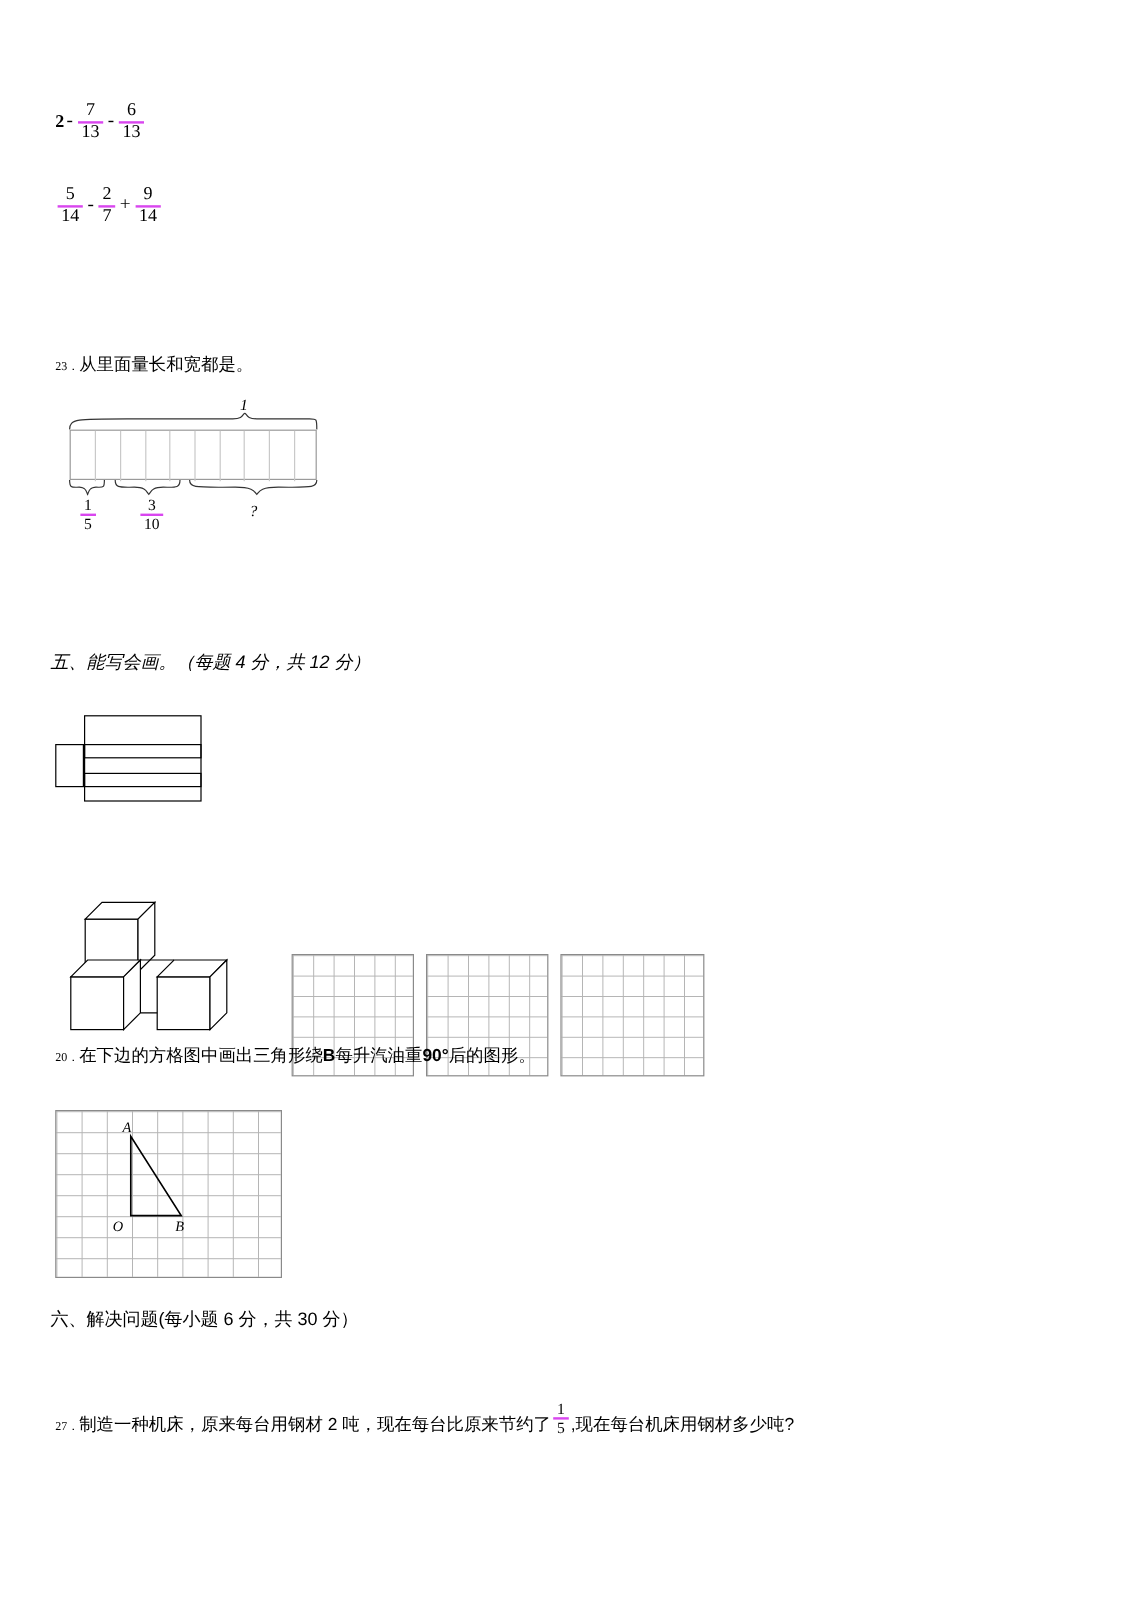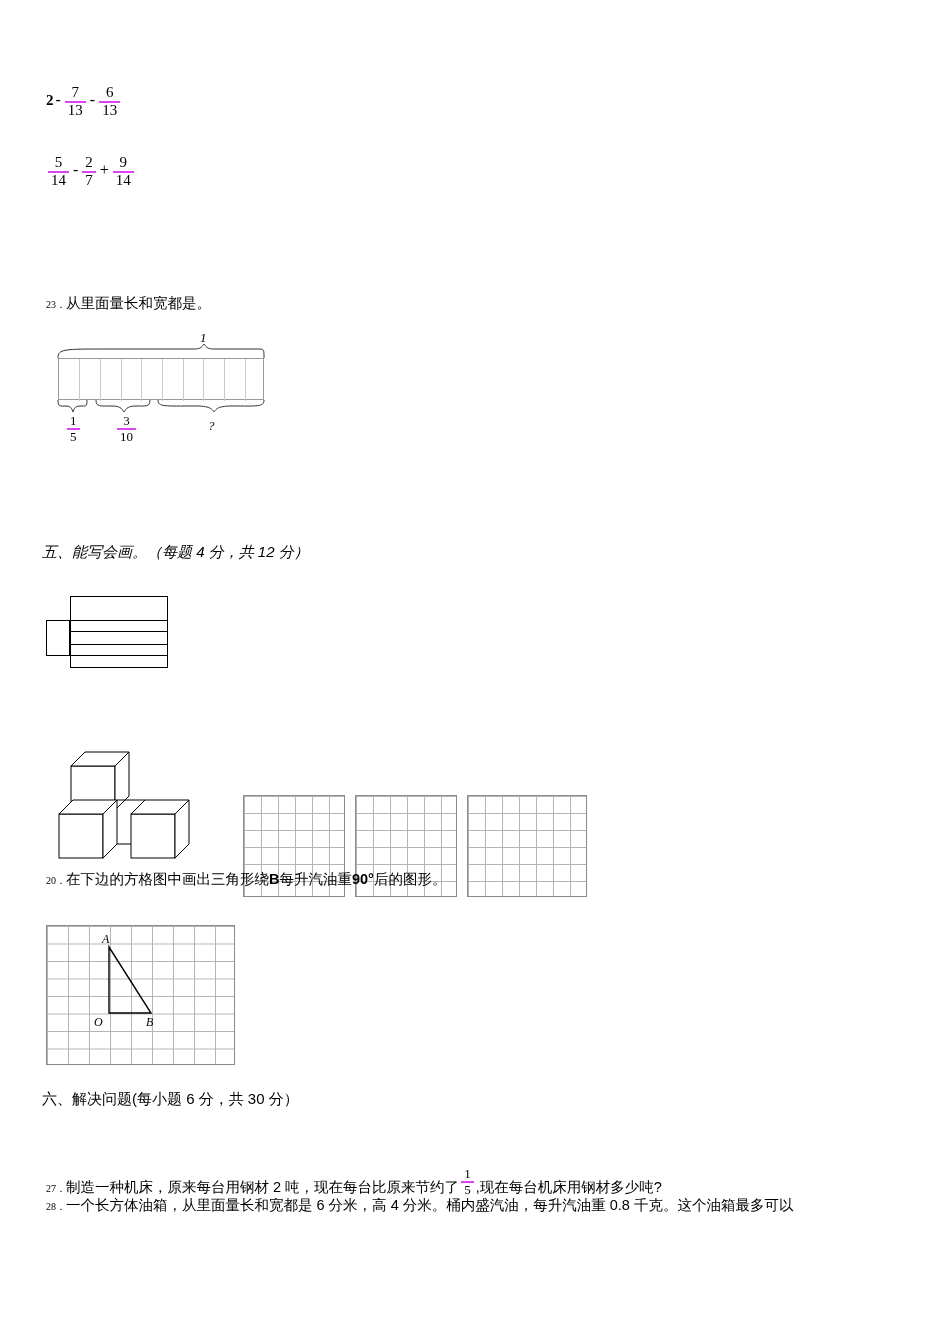--- a/index.html
+++ b/index.html
@@ -207,17 +207,14 @@
     <text x="48" y="101" font-family="Liberation Serif, serif" font-style="italic" font-size="12">O</text>
     <text x="100" y="101" font-family="Liberation Serif, serif" font-style="italic" font-size="12">B</text>
   </svg>
 
   <div class="section-title" style="position:absolute; left:42px; top:1090px;">六、解决问题(每小题 6 分，共 30 分）</div>
 
   <div style="position:absolute; left:46px; top:1138px; white-space:nowrap;margin-top:29px;">
     <span class="qnum">27．</span><span class="qtext">制造一种机床，原来每台用钢材 2 吨，现在每台比原来节约了</span><span class="frac small" style="vertical-align:-2px;"><span class="num">1</span><span class="den">5</span></span><span class="qtext">,现在每台机床用钢材多少吨?</span>
   </div>
 
-  <div style="position:absolute; left:46px; top:1196px; white-space:nowrap;">
-    <span class="qnum">28．</span><span class="qtext">一个长方体油箱，从里面量长和宽都是 6 分米，高 4 分米。桶内盛汽油，每升汽油重 0.8 千克。这个油箱最多可以</span>
-  </div>
 
 </div>
 
 </body></html>

